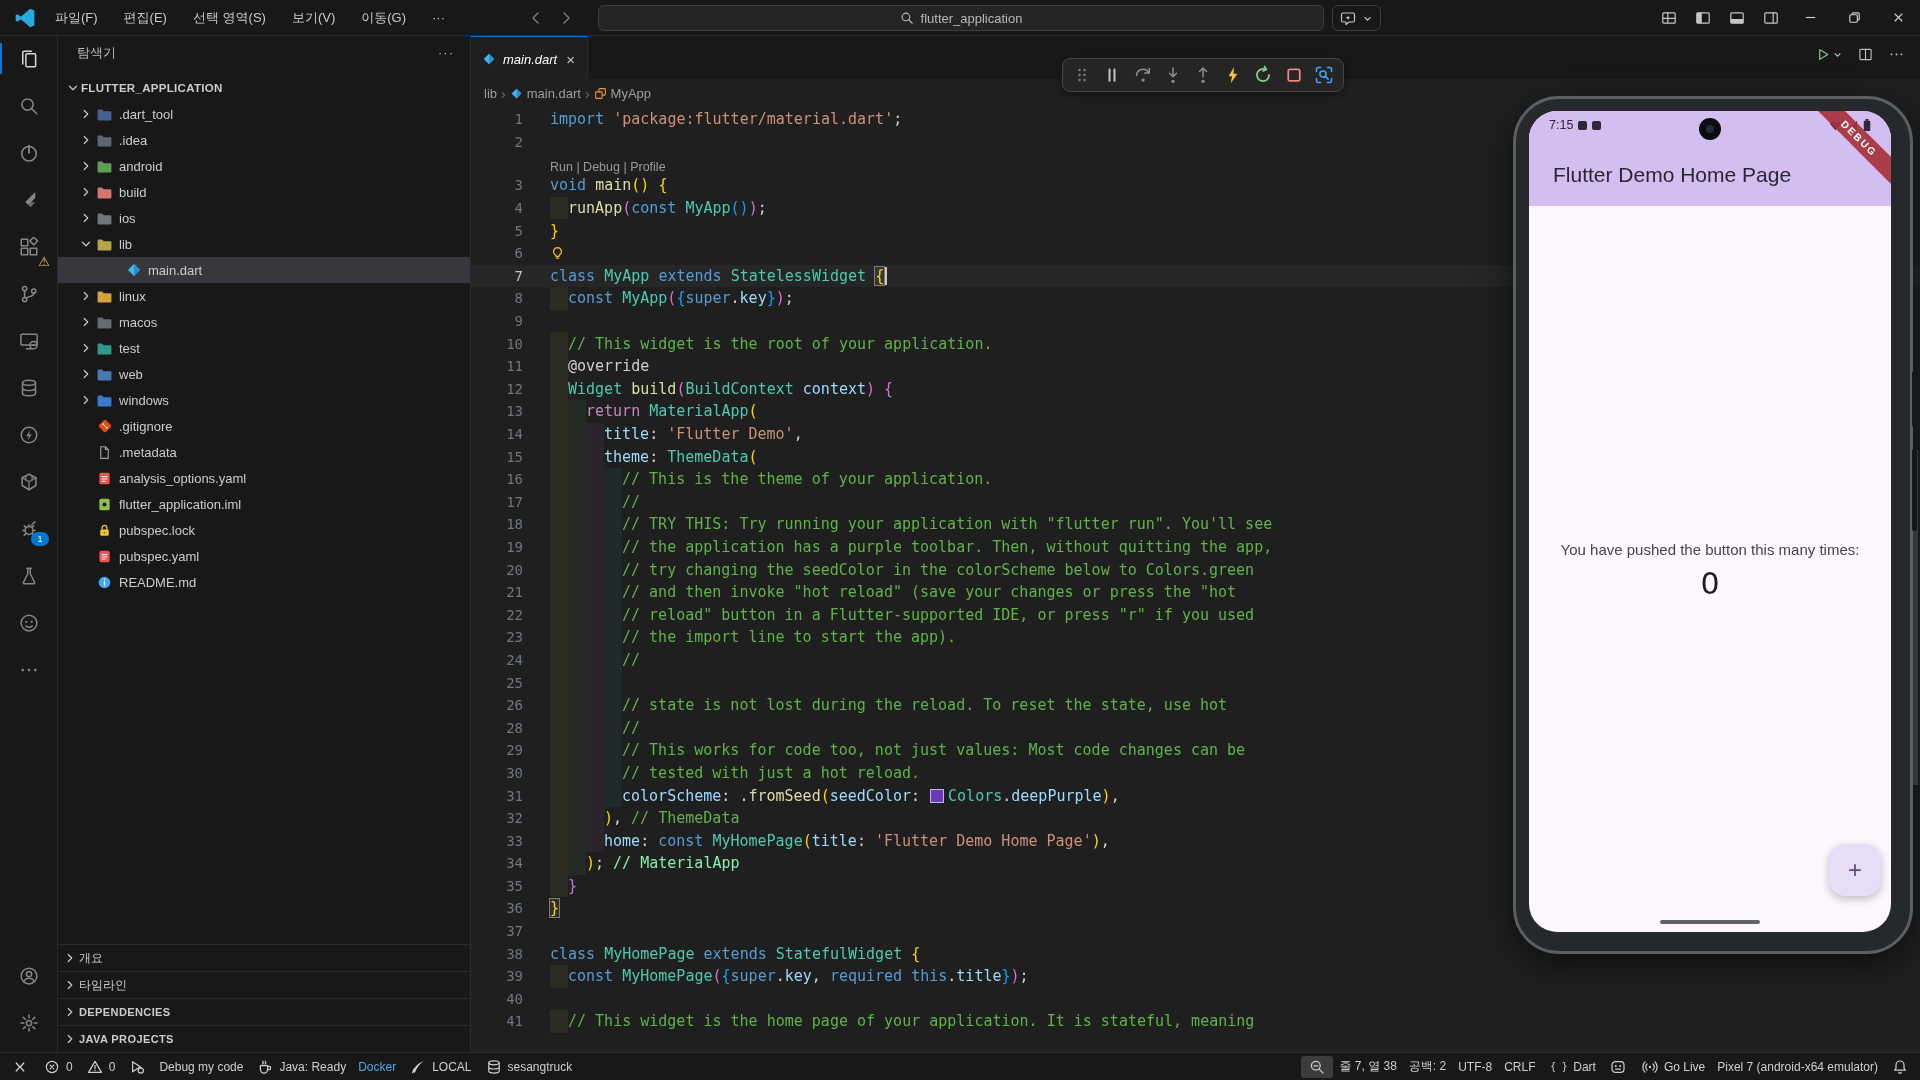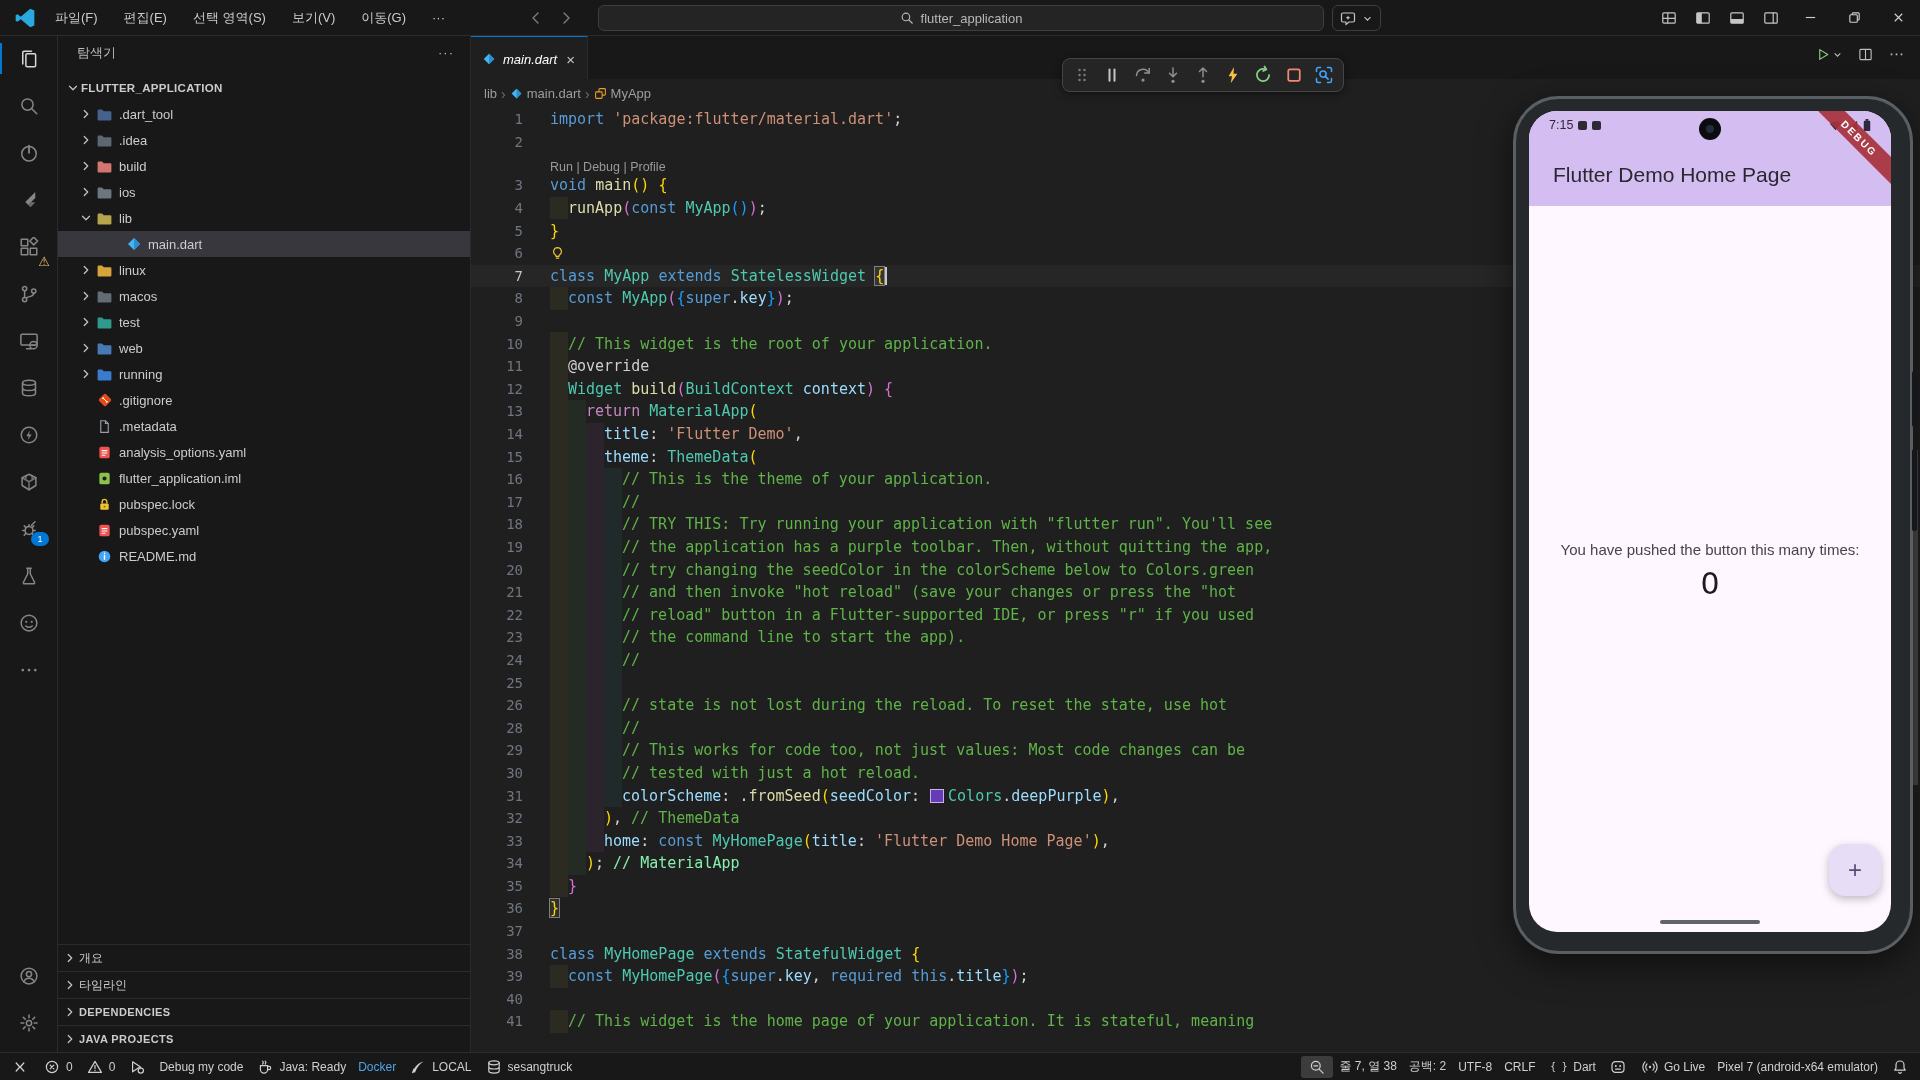--- a/index.html
+++ b/index.html
@@ -346,20 +346,33 @@
           <span class="tlabel">.idea</span>
         </div>
         <div class="trow" style="padding-left: 21px;">
           <span class="chev">
             <svg width="14" height="14" viewBox="0 0 16 16" fill="none" stroke="currentColor" stroke-width="1.4" stroke-linecap="round" stroke-linejoin="round">
               <path d="M6 4l4 4-4 4"></path>
             </svg>
           </span>
           <span class="ticon">
             <svg width="17" height="17" viewBox="0 0 16 16">
+              <path d="M1.5 4.3a1 1 0 0 1 1-1h3.2l1.6 1.6h6.2a1 1 0 0 1 1 1v6.8a1 1 0 0 1-1 1H2.5a1 1 0 0 1-1-1z" fill="#5d9e52"></path>
+            </svg>
+          </span>
+          <span class="tlabel">android</span>
+        </div>
+        <div class="trow" style="padding-left: 21px;">
+          <span class="chev">
+            <svg width="14" height="14" viewBox="0 0 16 16" fill="none" stroke="currentColor" stroke-width="1.4" stroke-linecap="round" stroke-linejoin="round">
+              <path d="M6 4l4 4-4 4"></path>
+            </svg>
+          </span>
+          <span class="ticon">
+            <svg width="17" height="17" viewBox="0 0 16 16">
               <path d="M1.5 4.3a1 1 0 0 1 1-1h3.2l1.6 1.6h6.2a1 1 0 0 1 1 1v6.8a1 1 0 0 1-1 1H2.5a1 1 0 0 1-1-1z" fill="#d4766f"></path>
             </svg>
           </span>
           <span class="tlabel">build</span>
         </div>
         <div class="trow" style="padding-left: 21px;">
           <span class="chev">
             <svg width="14" height="14" viewBox="0 0 16 16" fill="none" stroke="currentColor" stroke-width="1.4" stroke-linecap="round" stroke-linejoin="round">
               <path d="M6 4l4 4-4 4"></path>
             </svg>
@@ -450,21 +463,21 @@
           <span class="chev">
             <svg width="14" height="14" viewBox="0 0 16 16" fill="none" stroke="currentColor" stroke-width="1.4" stroke-linecap="round" stroke-linejoin="round">
               <path d="M6 4l4 4-4 4"></path>
             </svg>
           </span>
           <span class="ticon">
             <svg width="17" height="17" viewBox="0 0 16 16">
               <path d="M1.5 4.3a1 1 0 0 1 1-1h3.2l1.6 1.6h6.2a1 1 0 0 1 1 1v6.8a1 1 0 0 1-1 1H2.5a1 1 0 0 1-1-1z" fill="#3a7bd0"></path>
             </svg>
           </span>
-          <span class="tlabel">running</span>
+          <span class="tlabel">windows</span>
         </div>
         <div class="trow" style="padding-left: 21px;">
           <span class="chev"></span>
           <span class="ticon">
             <svg width="16" height="16" viewBox="0 0 16 16">
               <rect x="3.2" y="3.2" width="9.6" height="9.6" rx="1.6" transform="rotate(45 8 8)" fill="#e64a19"></rect>
               <circle cx="6.2" cy="6.2" r="1" fill="#fff"></circle>
               <circle cx="9.8" cy="9.8" r="1" fill="#fff"></circle>
               <path d="M6.9 6.9l2.2 2.2" stroke="#fff" stroke-width="1"></path>
             </svg>
@@ -710,21 +723,21 @@
         <div class="crow">
           <span class="lnum">21</span>
           <span class="ccontent"><span class="ind ir0" style="width:18px;"></span><span class="ind ir1" style="width:18px;"></span><span class="ind ir2" style="width:18px;"></span><span class="ind ir3" style="width:18px;"></span><span class="tok" style="color:#5fb349">// and then invoke "hot reload" (save your changes or press the "hot</span></span>
         </div>
         <div class="crow">
           <span class="lnum">22</span>
           <span class="ccontent"><span class="ind ir0" style="width:18px;"></span><span class="ind ir1" style="width:18px;"></span><span class="ind ir2" style="width:18px;"></span><span class="ind ir3" style="width:18px;"></span><span class="tok" style="color:#5fb349">// reload" button in a Flutter-supported IDE, or press "r" if you used</span></span>
         </div>
         <div class="crow">
           <span class="lnum">23</span>
-          <span class="ccontent"><span class="ind ir0" style="width:18px;"></span><span class="ind ir1" style="width:18px;"></span><span class="ind ir2" style="width:18px;"></span><span class="ind ir3" style="width:18px;"></span><span class="tok" style="color:#5fb349">// the command line to start the app).</span></span>
+          <span class="ccontent"><span class="ind ir0" style="width:18px;"></span><span class="ind ir1" style="width:18px;"></span><span class="ind ir2" style="width:18px;"></span><span class="ind ir3" style="width:18px;"></span><span class="tok" style="color:#5fb349">// the import line to start the app).</span></span>
         </div>
         <div class="crow">
           <span class="lnum">24</span>
           <span class="ccontent"><span class="ind ir0" style="width:18px;"></span><span class="ind ir1" style="width:18px;"></span><span class="ind ir2" style="width:18px;"></span><span class="ind ir3" style="width:18px;"></span><span class="tok" style="color:#5fb349">//</span></span>
         </div>
         <div class="crow">
           <span class="lnum">25</span>
           <span class="ccontent"><span class="ind ir0" style="width:18px;"></span><span class="ind ir1" style="width:18px;"></span><span class="ind ir2" style="width:18px;"></span><span class="ind ir3" style="width:18px;"></span></span>
         </div>
         <div class="crow">

